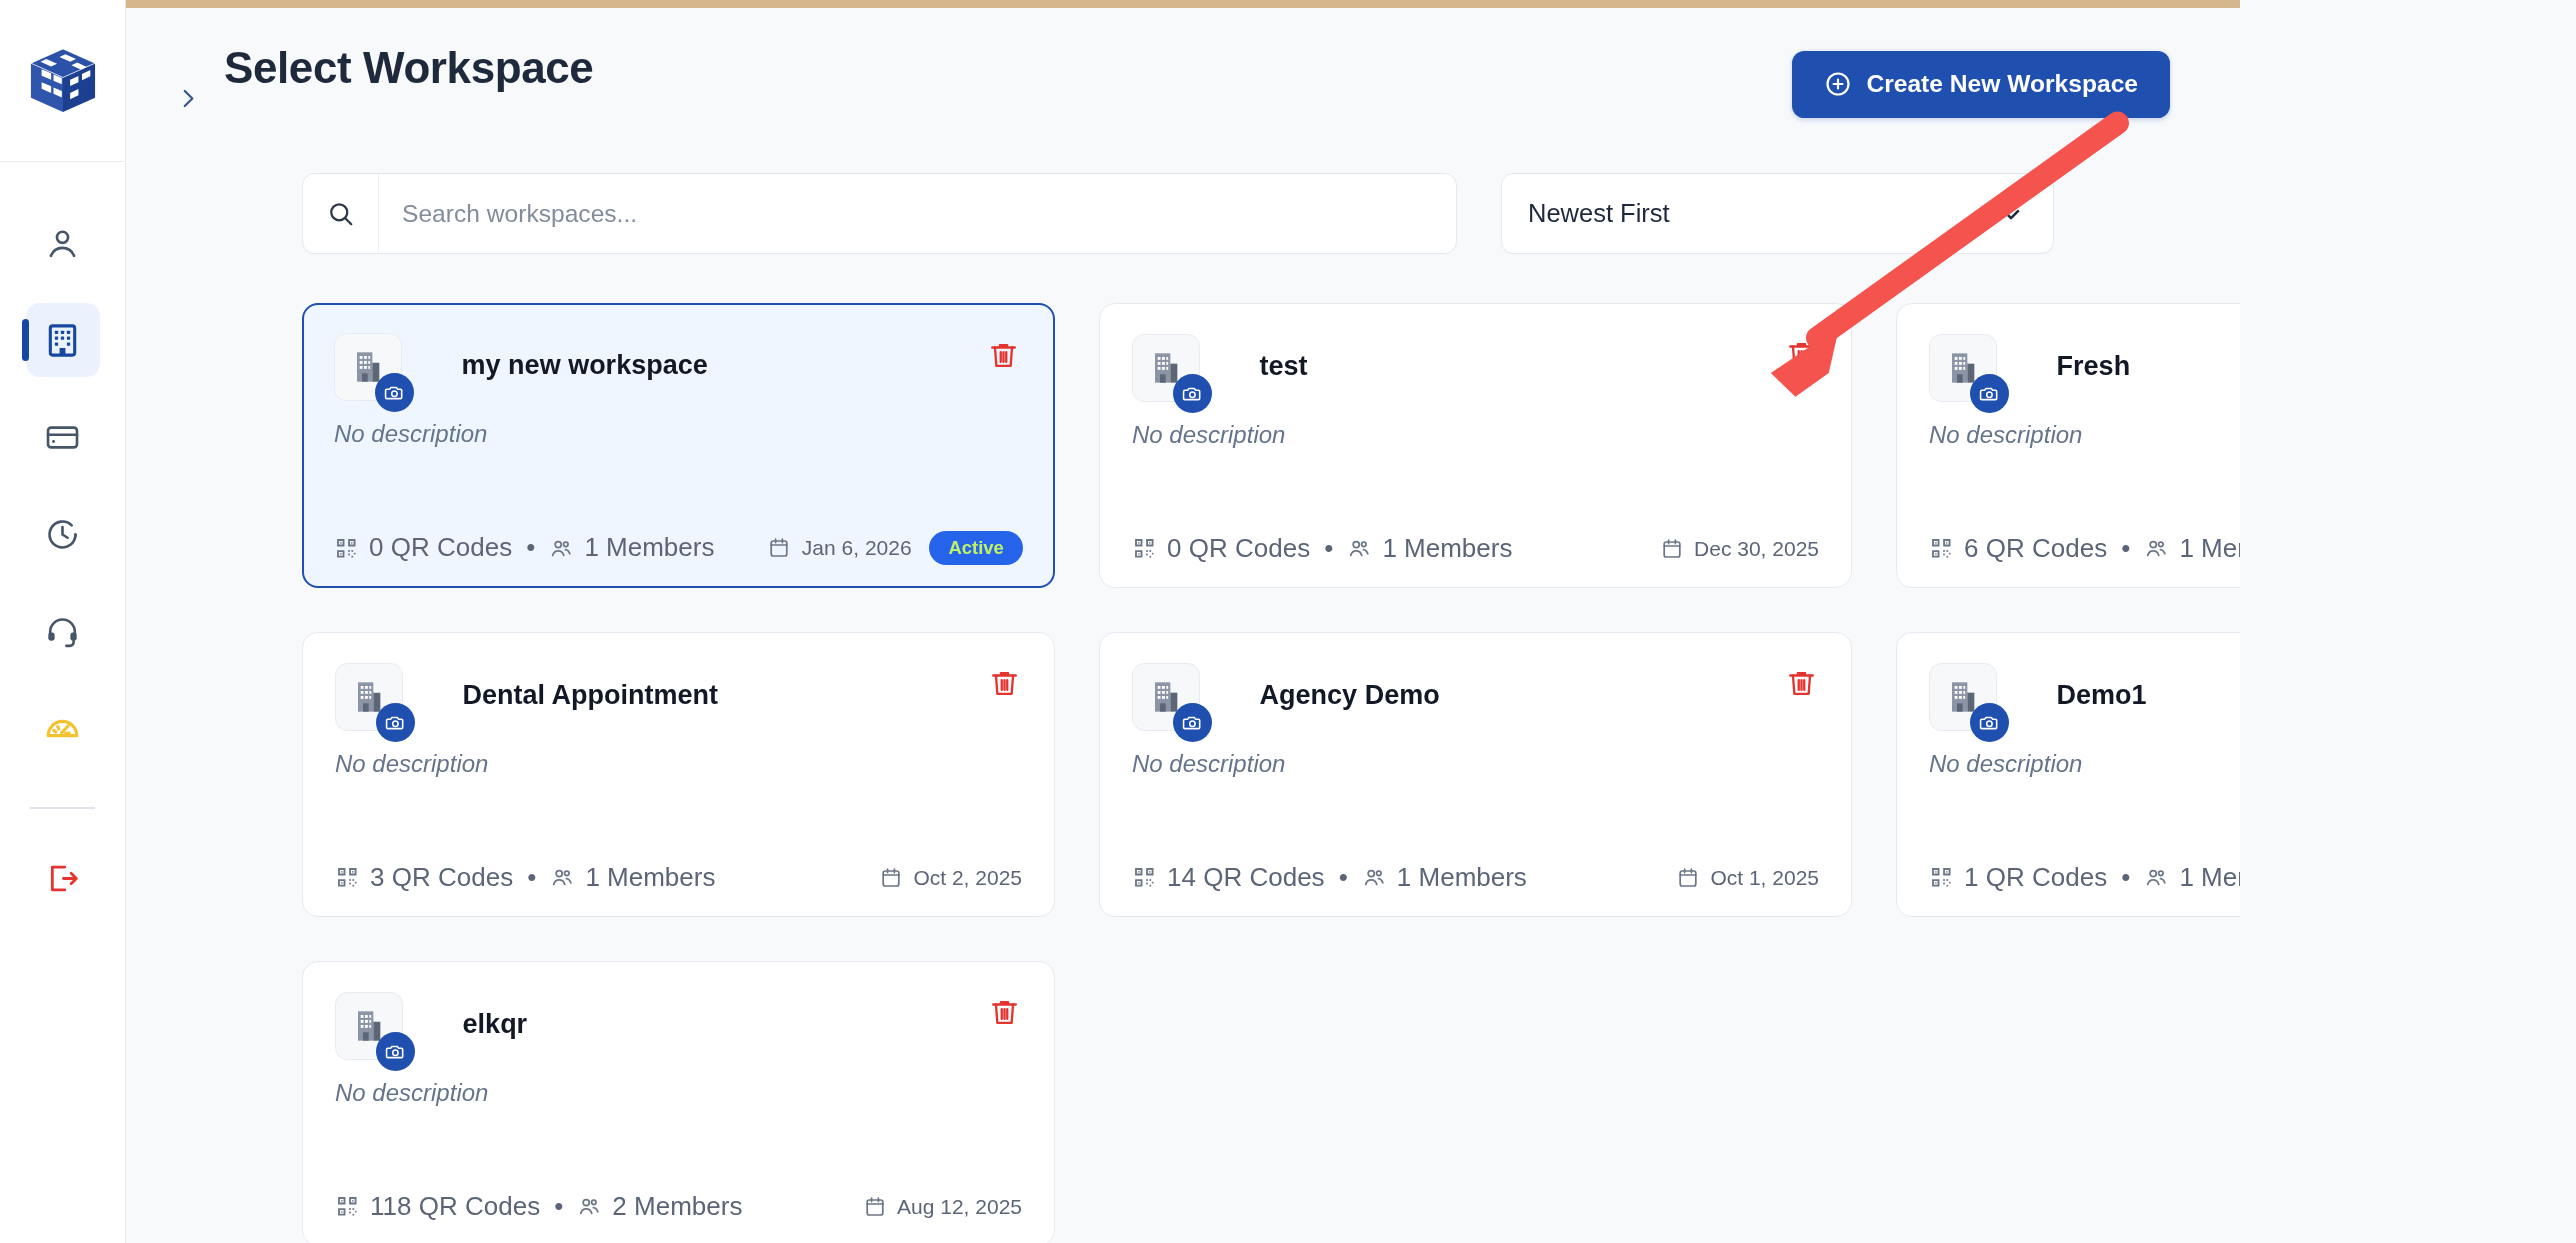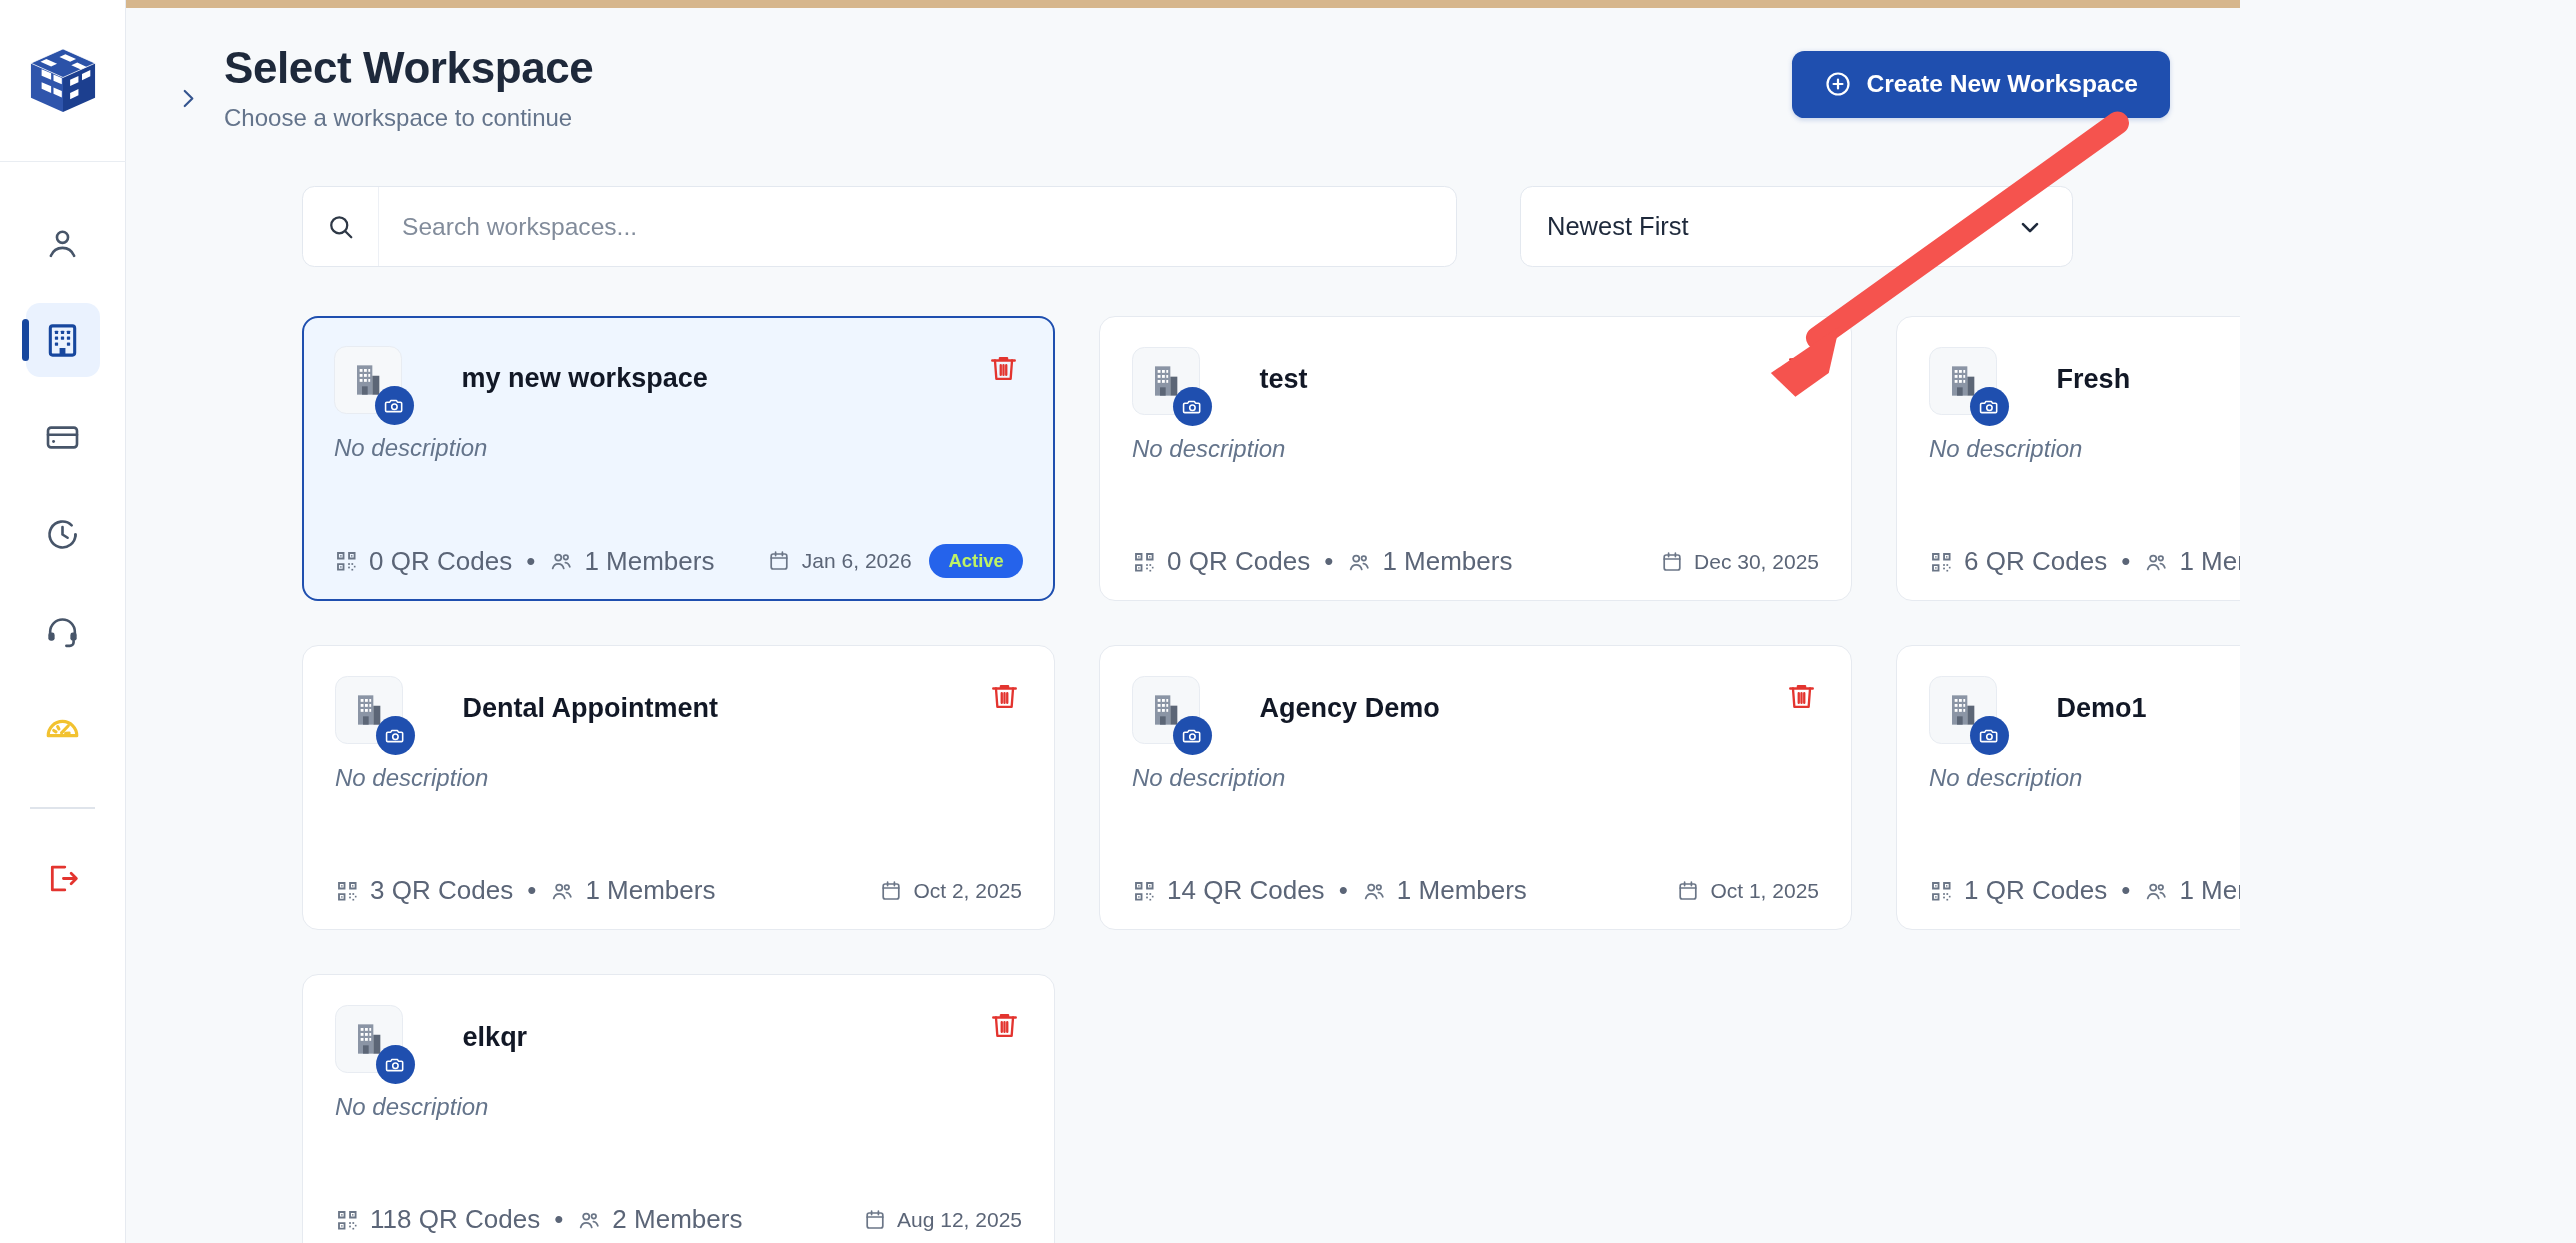--- a/index.html
+++ b/index.html
@@ -69,21 +69,21 @@
     height: 67px; padding: 0 32px;
     display: inline-flex; align-items: center; gap: 14px;
     font-size: 24.6px; font-weight: 700; cursor: pointer;
     font-family: "Liberation Sans", sans-serif;
     box-shadow: 0 1.8px 5.3px rgba(31,79,175,.22);
     margin-left: 45px;
   }
 
   
   .controls {
-    display: flex; gap: 63px; align-items: center;
+    display: flex; gap: 44px; align-items: center;
     padding: 54px 70px 0 176px;
   }
   .search-box {
     flex: 0 0 1155px; height: 81px; background: #FFFFFF;
     border: 0.9px solid #E3E8EF; border-radius: 12.3px;
     display: flex; align-items: center; overflow: hidden;
   }
   .search-icon-cell {
     width: 76px; height: 100%; flex: 0 0 76px;
     display: flex; align-items: center; justify-content: center;
@@ -278,21 +278,20 @@
 
     <div class="header-row">
       <span class="bc-chev">
         <svg width="26" height="35" viewBox="0 0 24 24" fill="none" stroke="#35558F" stroke-width="2" stroke-linecap="round" stroke-linejoin="round">
           <path d="M9 5l7 7-7 7"></path>
         </svg>
       </span>
 
       <div class="titles">
         <h1 class="page-title">Select Workspace</h1>
-        <div class="page-sub">Choose a workspace to continue</div>
       </div>
 
       <button class="create-btn">
         <svg width="28" height="28" viewBox="0 0 24 24" fill="none" stroke="#FFFFFF" stroke-width="1.9" stroke-linecap="round">
           <circle cx="12" cy="12" r="9"></circle>
             <path d="M12 8.2v7.6M8.2 12h7.6"></path>
         </svg>
         <span>Create New Workspace</span>
       </button>
     </div>

